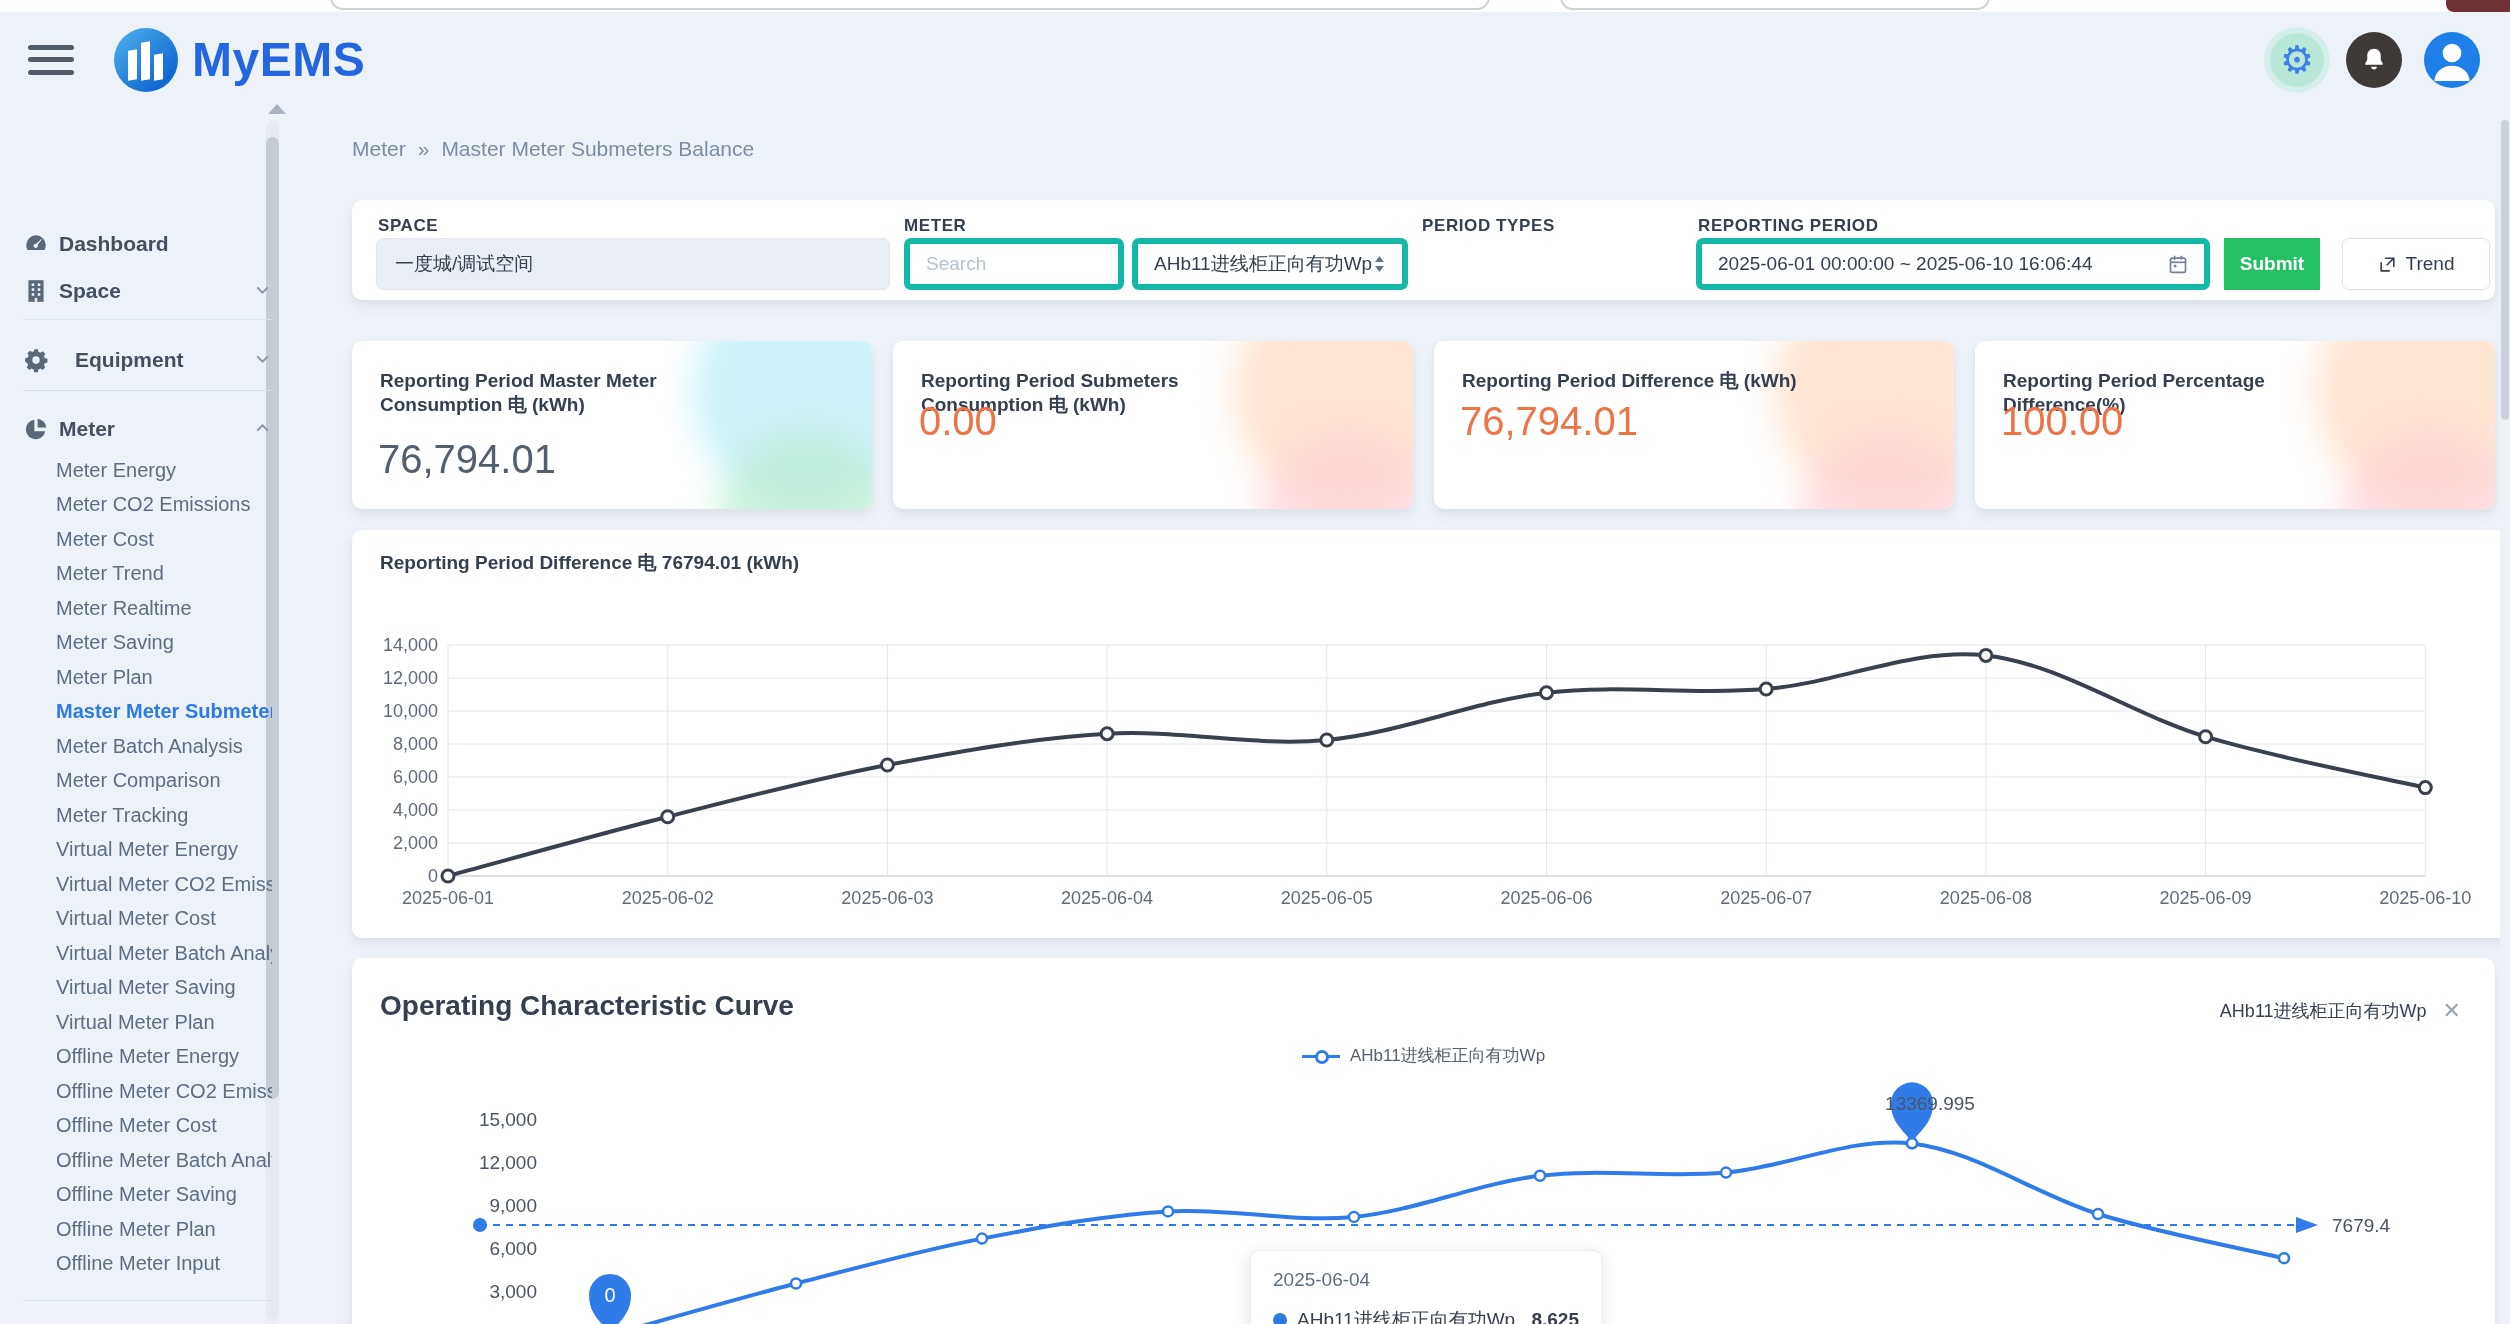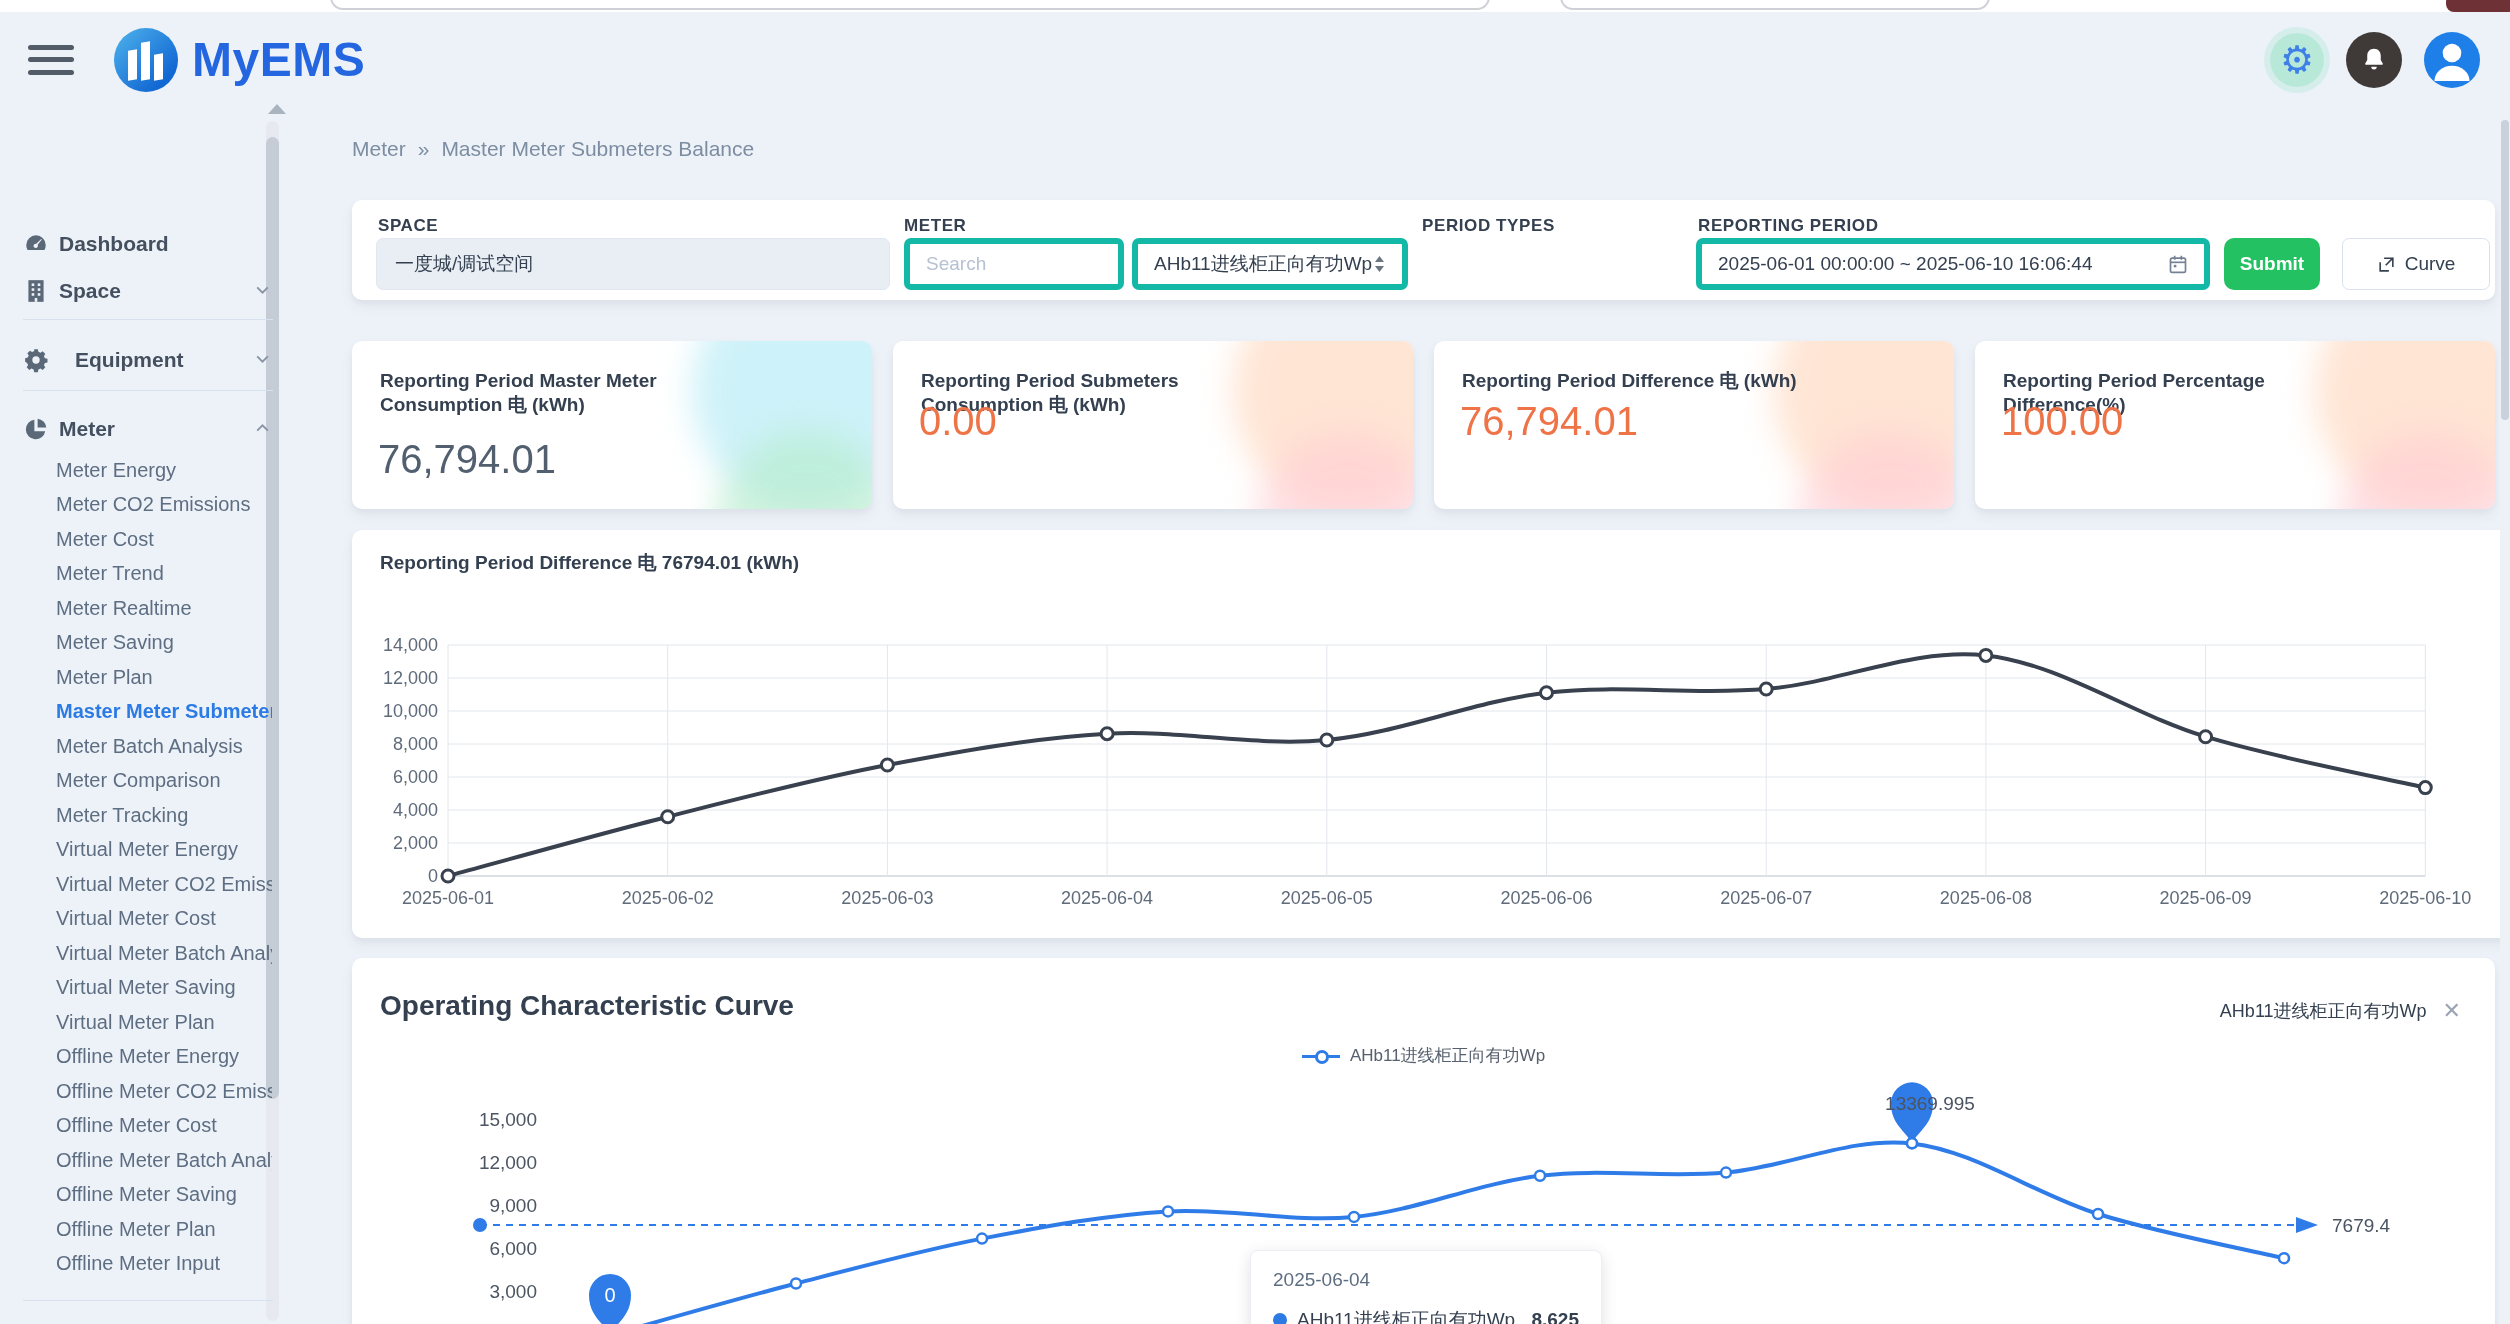--- a/index.html
+++ b/index.html
@@ -51,21 +51,21 @@
 
   
   .filter-card { left:52px; top:93px; width:2143px; height:100px; }
   .f-label { position:absolute; top:16px; font-size:17px; font-weight:bold; letter-spacing:.6px; color:#344050; }
   .f-control { position:absolute; top:38px; height:52px; border-radius:7px; font-size:19px; display:flex; align-items:center; }
   .inp-gray { background:#e9eef5; border:1px solid #e0e7f1; color:#344050; padding:0 18px; }
   .inp-white { background:#fff; border:6px solid #14b8a6; color:#344050; padding:17px 16px; }
   input.raw { border:none; outline:none; background:transparent; font-size:19px; width:100%; font-family:inherit; color:#344050; }
   input.raw::placeholder { color:#b6c1d2; }
   .updown { margin-left:auto; flex:none; }
-  .btn-submit { position:absolute; top:38px; left:1872px; width:96px; height:52px; background:#23c162; color:#fff; font-size:19px; font-weight:bold; border:none; border-radius:10px; cursor:pointer; }
+  .btn-submit { position:absolute; top:38px; left:1872px; width:96px; height:52px; background:#23c162; color:#fff; font-size:19px; font-weight:bold; border:none; border-radius:1px; cursor:pointer; }
   .btn-export { position:absolute; top:38px; left:1990px; width:148px; height:52px; background:#fff; border:1px solid #d8e2ef; border-radius:7px; font-size:19px; color:#344050; display:flex; align-items:center; justify-content:center; gap:9px; cursor:pointer; }
 
   
   .stat-card { top:234px; width:520px; height:168px; overflow:hidden; }
   .stat-title { position:absolute; left:28px; top:28px; right:110px; font-size:19px; font-weight:bold; color:#344050; line-height:24px; z-index:2; }
   .stat-value { position:absolute; left:26px; font-size:40px; z-index:2; }
   .blob { position:absolute; filter:blur(16px); opacity:.6; border-radius:50%; }
 
   
   .chart1-card { left:52px; top:423px; width:2319px; height:408px; }
@@ -256,21 +256,21 @@
           </svg>
       </div>
 
       <button class="btn-submit">Submit</button>
       <div class="btn-export">
         <svg width="19" height="19" viewBox="0 0 24 24">
             <path d="M4 9v11h11" fill="none" stroke="#344050" stroke-width="2"></path>
             <path d="M9 4h11v11" fill="none" stroke="#344050" stroke-width="2"></path>
             <path d="M20 4L11 13" stroke="#344050" stroke-width="2"></path>
           </svg>
-        <span>Curve</span>
+        <span>Trend</span>
       </div>
     </div>
 
     <div id="stat-cards">
         <div class="card stat-card" style="left: 52px;">
           <div class="blob" style="right:-50px;top:-70px;width:230px;height:240px;background:#aee9f5"></div>
           <div class="blob" style="right:-30px;top:90px;width:190px;height:220px;background:#b4ecc9"></div>
           <div class="stat-title">Reporting Period Master Meter Consumption 电 (kWh)</div>
           <div class="stat-value" style="top:96px;color:#525f6f">76,794.01</div>
         </div>

